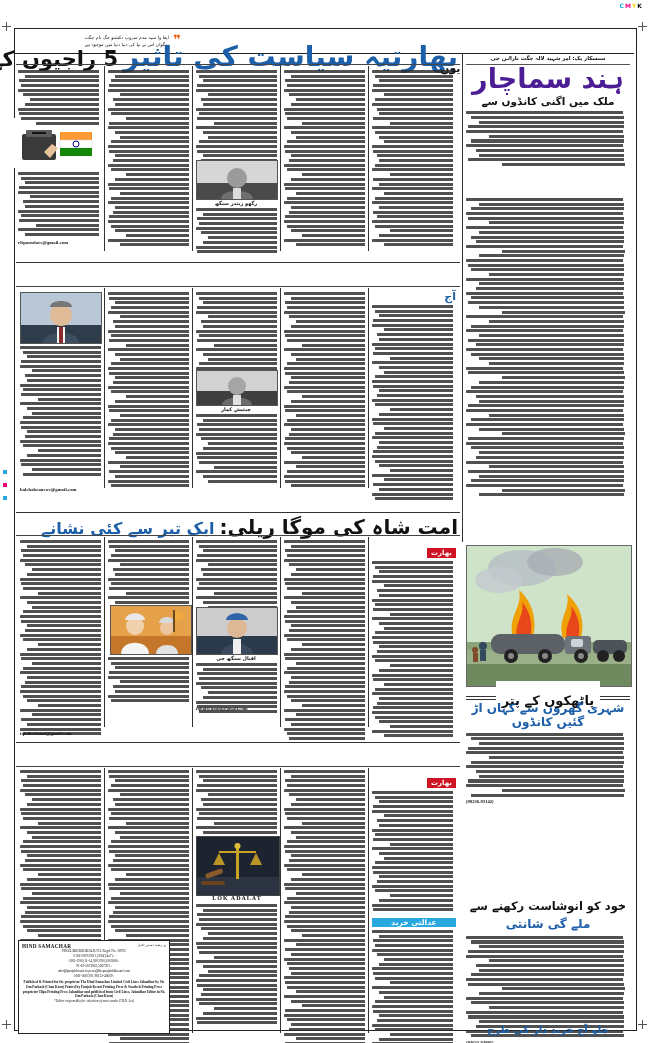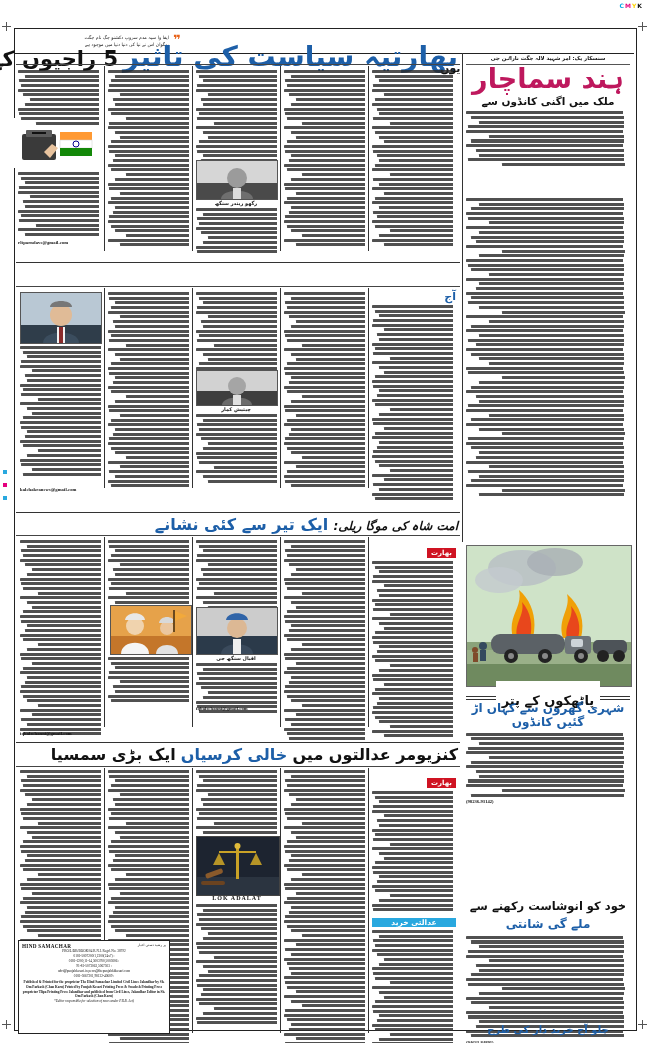--- a/index.html
+++ b/index.html
@@ -29,21 +29,21 @@
   .qmark{color:#e8631a;font-size:13px;font-weight:bold;line-height:.7;transform:translateY(-1px);}
   .mh-mid{flex:1;height:100%;display:flex;align-items:center;justify-content:center;}
   .nazaria{background:#f6dfae;border-radius:9px;padding:1px 17px;font-size:12px;font-weight:bold;direction:rtl;letter-spacing:1px;color:#1a1a1a;}
   .mh-right{width:250px;height:100%;display:flex;align-items:center;justify-content:flex-end;gap:14px;padding-right:0;}
   .mh-date,.mh-day,.mh-city{font-size:7.6px;font-weight:bold;letter-spacing:.4px;font-family:"Liberation Serif",serif;}
   .pageno{width:20px;height:24px;background:#111;color:#fff;display:flex;align-items:center;justify-content:center;font-size:15px;font-weight:bold;font-family:"Liberation Serif",serif;}
   
   .colrule{position:absolute;background:#333;width:1px;}
   .hl-blue{color:#1d5fa8;font-weight:bold;direction:rtl;}
   .hl-black{color:#111;font-weight:bold;direction:rtl;}
-  .hl-red{color:#be185d;font-weight:bold;direction:rtl;}
+  .hl-red{color:#4c1d95;font-weight:bold;direction:rtl;}
   
   .urdu-lines{direction:rtl;overflow:hidden;}
   .ln{height:3.05px;background:linear-gradient(90deg,#2a2a2a 0 96%,transparent 96%);
       opacity:.82;margin-bottom:1.65px;border-radius:.4px;}
   .ln.s1{width:100%;} .ln.s2{width:92%;} .ln.s3{width:97%;} .ln.s4{width:86%;}
   .ln.s5{width:99%;} .ln.s6{width:78%;} .ln.s7{width:94%;}
   
   .photo{position:absolute;background:#cfcfcf;border:1px solid #555;overflow:hidden;}
   .cap{font-size:5px;text-align:center;direction:rtl;font-weight:bold;padding-top:1px;}
   
@@ -756,21 +756,21 @@
     <div class="ln s1"></div>
       <div class="ln s5"></div>
       <div class="ln s4"></div>
       <div class="ln s3"></div>
   </div>
   <div class="email" style="position:absolute;left:20px;top:487px;font-size:4.6px;">kalchakranews@gmail.com</div>
 
   <div class="rule-h" style="left:16px;top:512px;width:444px;background:#333;"></div>
 
   <div style="position:absolute;left:18px;top:515px;width:440px;text-align:right;direction:rtl;white-space:nowrap;">
-    <span class="hl-black" style="font-size:12px;font-style:italic;">امت شاہ کی موگا ریلی:</span>
+    <span class="hl-black" style="font-size:20px;">امت شاہ کی موگا ریلی:</span>
     <span class="hl-blue" style="font-size:16px;">ایک تیر سے کئی نشانے</span>
   </div>
   <div class="rule-h" style="left:16px;top:535px;width:444px;background:#444;"></div>
 
   <div class="colrule" style="left:104px;top:537px;height:190px;"></div>
   <div class="colrule" style="left:192px;top:537px;height:190px;"></div>
   <div class="colrule" style="left:280px;top:537px;height:190px;"></div>
   <div class="colrule" style="left:368px;top:537px;height:190px;"></div>
 
   <div style="position:absolute;left:372px;top:540px;width:84px;">
@@ -991,25 +991,20 @@
       <div class="ln s4"></div>
       <div class="ln s5"></div>
       <div class="ln s2"></div>
     <div class="ln s1"></div>
       <div class="ln s3"></div>
   </div>
   <div class="email" style="position:absolute;left:20px;top:731px;font-size:4.6px;">iqbalsehanni@gmail.com</div>
 
   <div class="rule-h" style="left:16px;top:742px;width:444px;background:#333;"></div>
 
-  <div style="position:absolute;left:18px;top:745px;width:440px;text-align:right;direction:rtl;white-space:nowrap;">
-    <span class="hl-black" style="font-size:16px;">کنزیومر عدالتوں میں</span>
-    <span class="hl-blue" style="font-size:16px;">خالی کرسیاں</span>
-    <span class="hl-black" style="font-size:16px;">ایک بڑی سمسیا</span>
-  </div>
   <div class="rule-h" style="left:16px;top:766px;width:444px;background:#444;"></div>
 
   <div class="colrule" style="left:104px;top:768px;height:265px;"></div>
   <div class="colrule" style="left:192px;top:768px;height:265px;"></div>
   <div class="colrule" style="left:280px;top:768px;height:265px;"></div>
   <div class="colrule" style="left:368px;top:768px;height:265px;"></div>
 
   <div style="position:absolute;left:372px;top:770px;width:84px;">
     <div style="text-align:right;"><span class="tagbox">بھارت</span></div>
     <div class="urdu-lines" style="margin-top:2px;">

